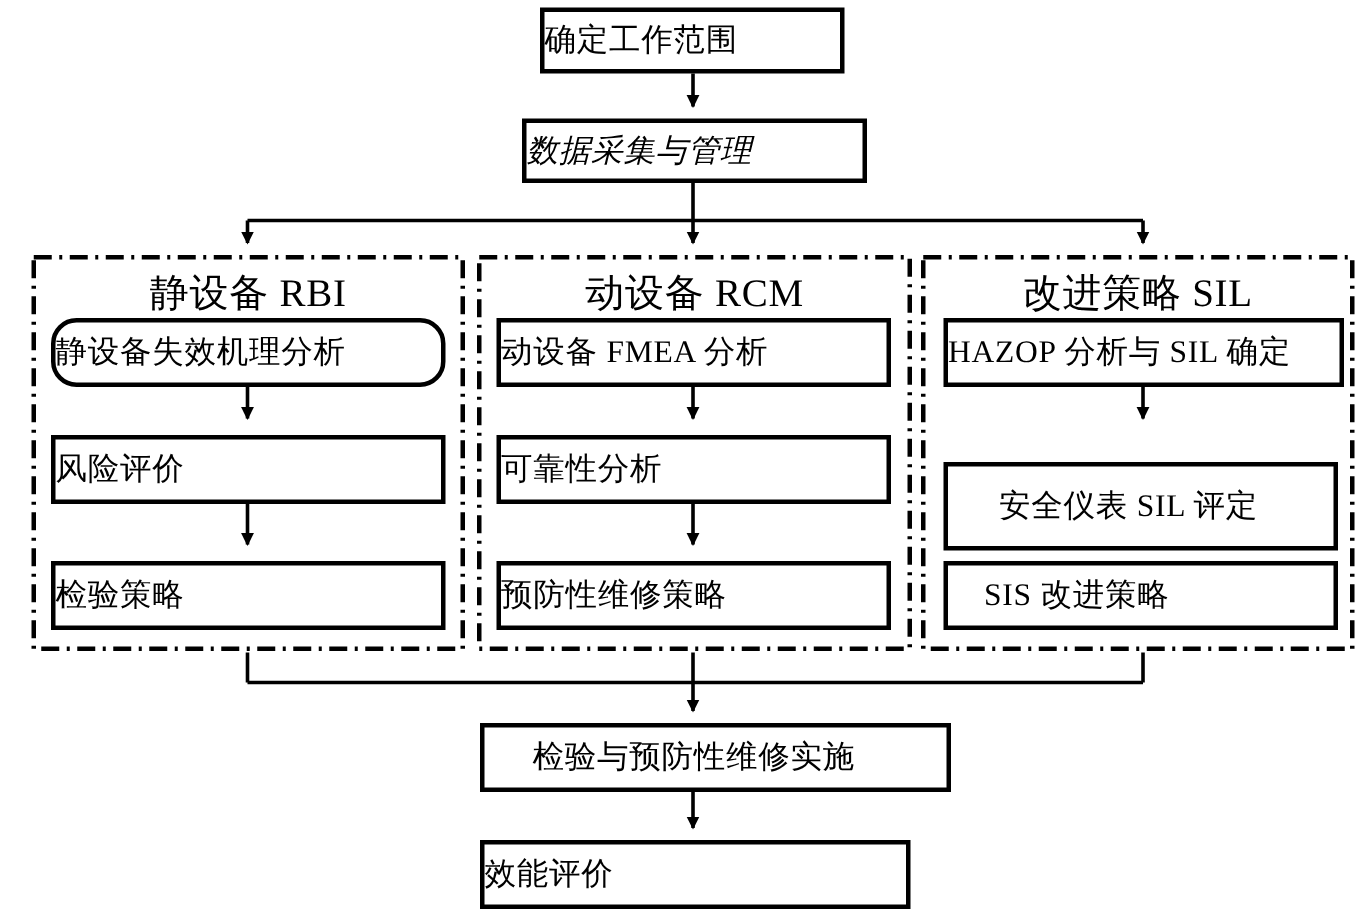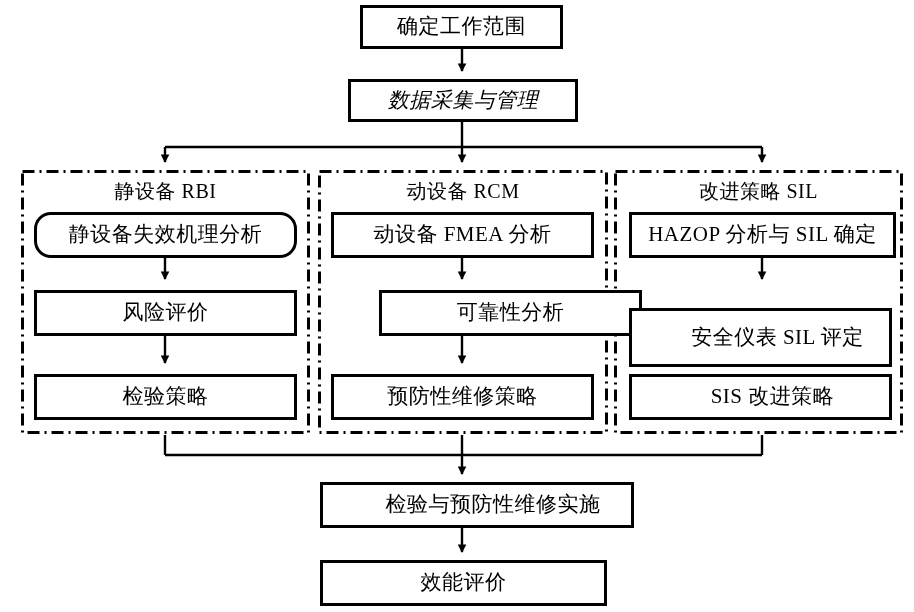--- a/index.html
+++ b/index.html
@@ -20,41 +20,40 @@
   }
 
   
   .pbox {
     position: absolute;
     box-sizing: border-box;
     border: 3px solid #000000;
     background: #ffffff;
     display: flex;
     align-items: center;
-    justify-content: center;
     text-align: center;
     font-size: 21px;
     line-height: 1.1;
     letter-spacing: 0.5px;
     white-space: nowrap;
   }
 
   
   .group {
     position: absolute;
     box-sizing: border-box;
     border: 3px dashed #000000;
     background: transparent;
   }
   .group-title {
     position: absolute;
     left: 0;
     right: 0;
     text-align: center;
-    font-size: 20px;
+    font-size: 26px;
     white-space: nowrap;
     letter-spacing: 0.5px;
   }
   svg.overlay {
     position: absolute;
     left: 0;
     top: 0;
     width: 914px;
     height: 612px;
     pointer-events: none;
@@ -122,21 +121,21 @@
   <div class="pbox" style="left:34px; top:374px; width:263px; height:46px;">
     <span>检验策略</span>
   </div>
 
   <div class="group" style="left: 318px; top: 170px; width: 290px; height: 264px; border: none;">
     <div class="group-title" style="top:8px;">动设备 RCM</div>
   </div>
   <div class="pbox" style="left:331px; top:212px; width:263px; height:46px;">
     <span>动设备 FMEA 分析</span>
   </div>
-  <div class="pbox" style="left:331px; top:290px; width:263px; height:46px;margin-left:48px;">
+  <div class="pbox" style="left:331px; top:290px; width:263px; height:46px;">
     <span>可靠性分析</span>
   </div>
   <div class="pbox" style="left:331px; top:374px; width:263px; height:46px;">
     <span>预防性维修策略</span>
   </div>
 
   <div class="group" style="left: 614px; top: 170px; width: 289px; height: 264px; border: none;">
     <div class="group-title" style="top:8px;">改进策略 SIL</div>
   </div>
   <div class="pbox" style="left:629px; top:212px; width:267px; height:46px;">

